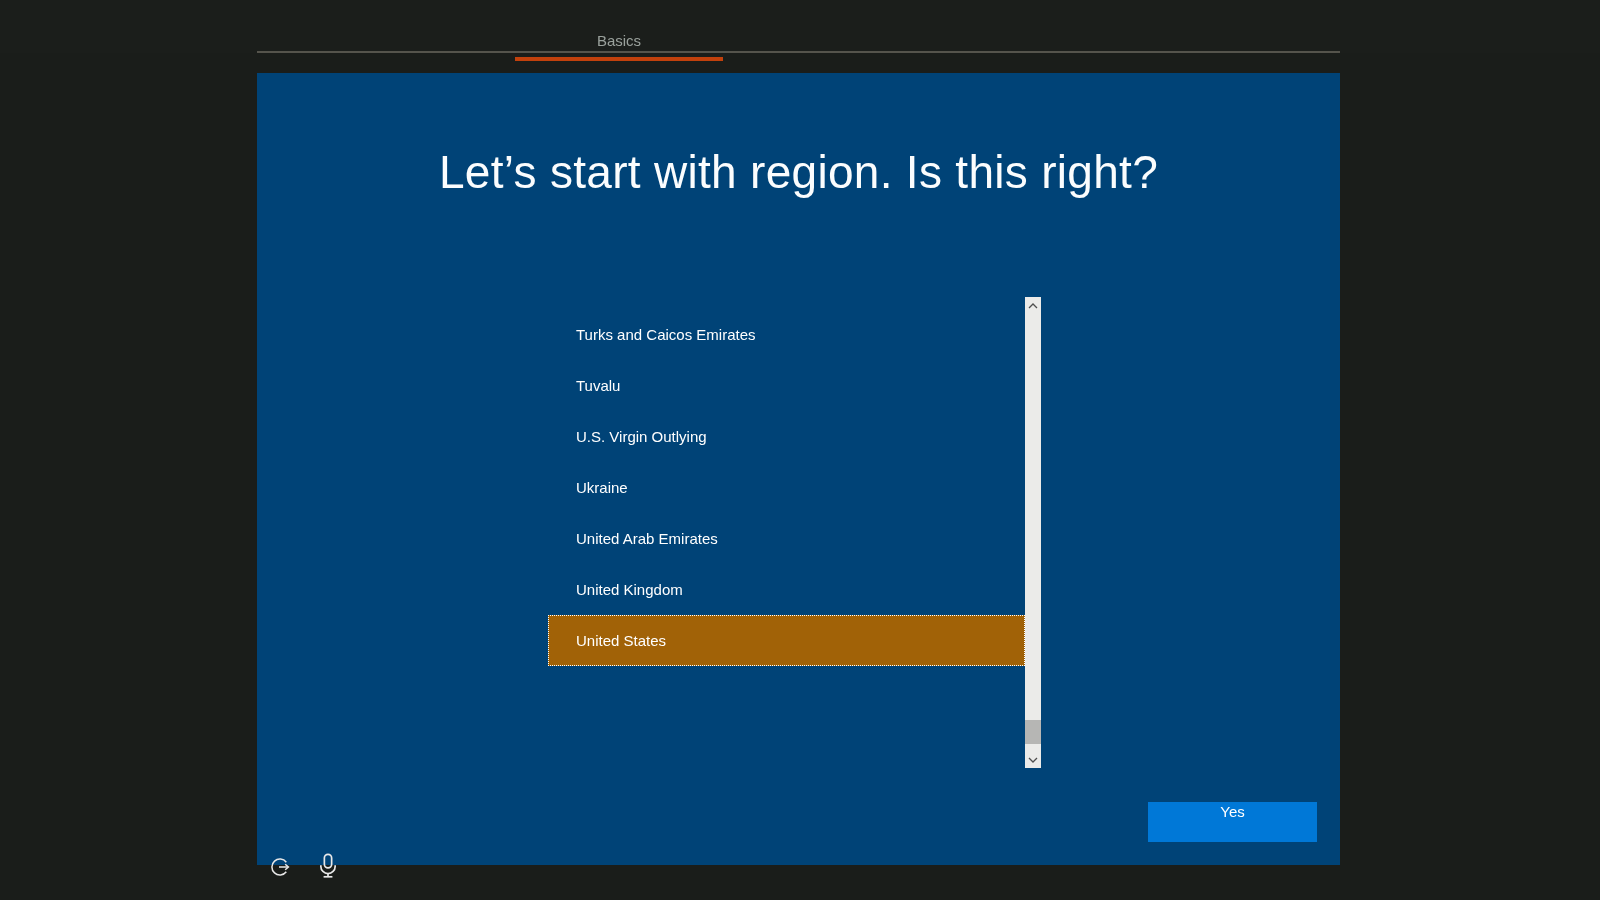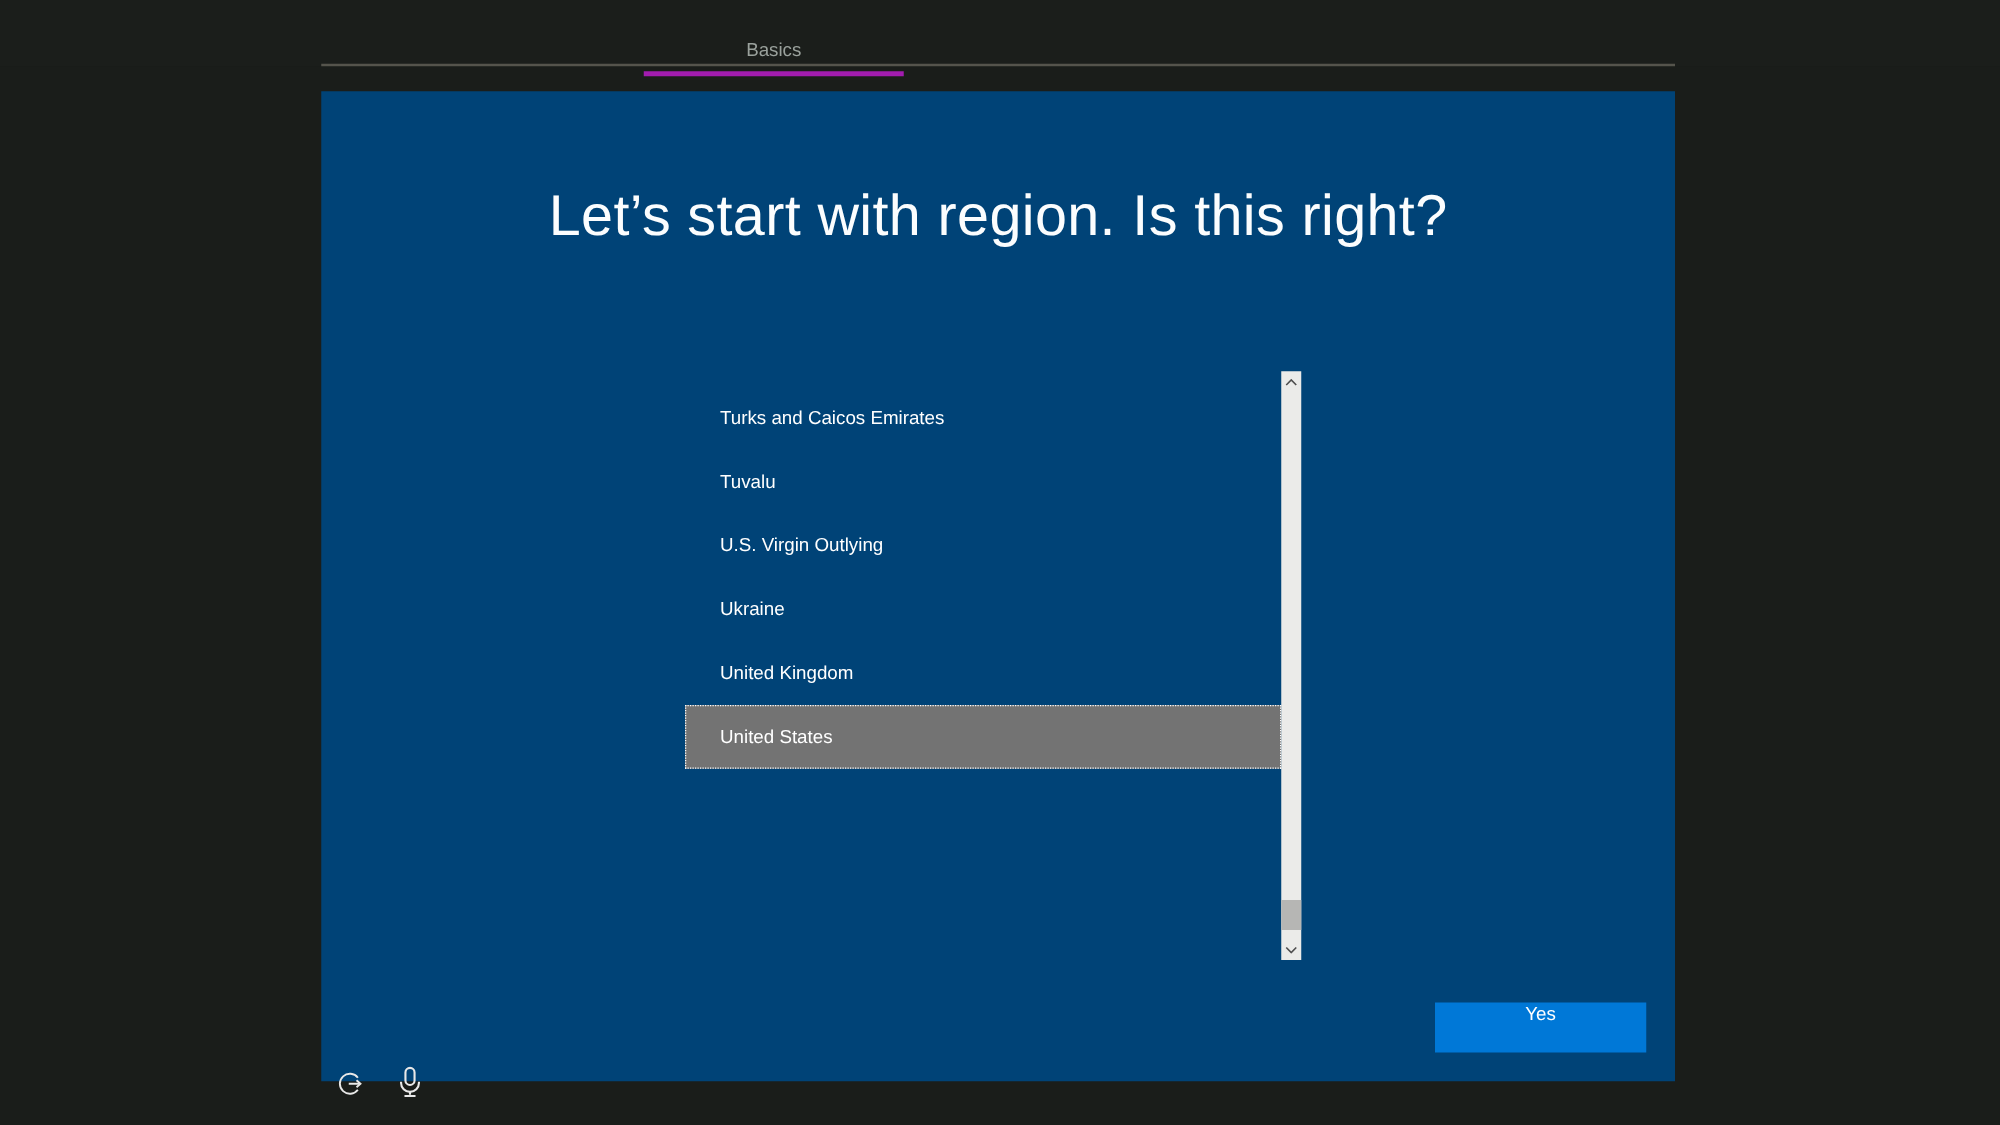--- a/index.html
+++ b/index.html
@@ -7,41 +7,41 @@
     width:1600px; height:900px;
     background:#1a1d1a;
     font-family:"Liberation Sans", sans-serif;
     position:relative; overflow:hidden;
     color:#ffffff;
     -webkit-font-smoothing:antialiased;
   }
   .topbar { position:absolute; left:0; top:0; width:1600px; height:53px; background:#1b1e1b; }
   .tab {
     position:absolute; left:515px; top:0; width:208px; height:49px;
-    border-bottom:4px solid #a21caf;
+    border-bottom:4px solid #c2410c;
     display:flex; align-items:flex-end; justify-content:center;
     padding-bottom:8px; box-sizing:content-box;
     color:#9aa19c; font-size:15px; cursor:default;
   }
   .divider { position:absolute; left:257px; top:51px; width:1083px; height:2px; background:#55544c; }
   .panel { position:absolute; left:257px; top:53px; width:1083px; height:792px; background:#004377;margin-top:20px; }
   .title {
     position:absolute; left:0; top:72px; width:100%;
     text-align:center; font-size:46px; font-weight:300;
     color:#fbfdfe; letter-spacing:0.3px; white-space:nowrap;
   }
   .region-list { position:absolute; left:291px; top:224px; width:493px; height:471px; }
   .rows { position:absolute; left:0; top:12px; width:477px; }
   .row {
     height:51px; display:flex; align-items:center;
     padding-left:28px; box-sizing:border-box;
     font-size:15px; color:#ffffff; cursor:default; white-space:nowrap;
   }
   .row.selected {
-    background:#737373;
+    background:#a16207;
     outline:1px dotted #ffffff; outline-offset:-1px;
   }
   .scrollbar { position:absolute; right:0; top:0; width:16px; height:471px; background:#ebebe9; }
   .scroll-btn {
     position:absolute; left:0; width:16px; height:15px;
     display:flex; align-items:center; justify-content:center;
   }
   .scroll-btn.up { top:1px; }
   .scroll-btn.down { bottom:1px; }
   .thumb { position:absolute; left:0; top:423px; width:16px; height:24px; background:#b6b6b4; }
@@ -69,20 +69,21 @@
 <div class="panel">
 
   <div class="title">Let’s start with region. Is this right?</div>
 
   <div class="region-list">
     <div class="rows" id="list-rows">
         <div class="row">Turks and Caicos Emirates</div>
         <div class="row">Tuvalu</div>
         <div class="row">U.S. Virgin Outlying</div>
         <div class="row">Ukraine</div>
+        <div class="row">United Arab Emirates</div>
         <div class="row">United Kingdom</div>
         <div class="row selected">United States</div>
       </div>
 
     <div class="scrollbar">
       <div class="scroll-btn up">
         <svg width="10" height="6" viewBox="0 0 10 6">
           <polyline points="1,5 5,1 9,5" fill="none" stroke="#4f4f4f" stroke-width="1.3"></polyline>
         </svg>
       </div>

